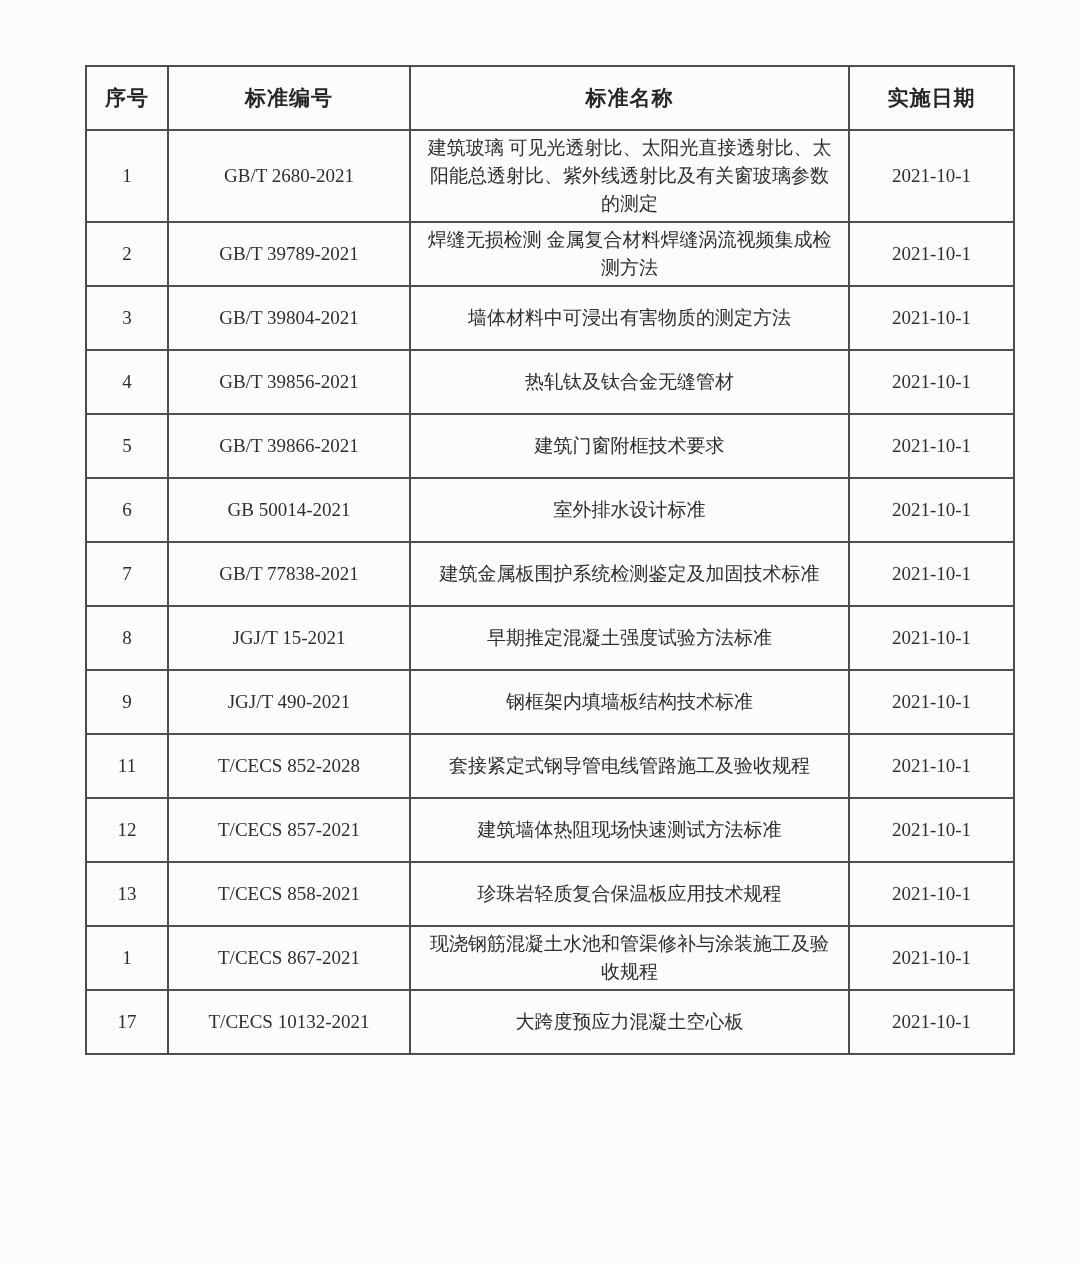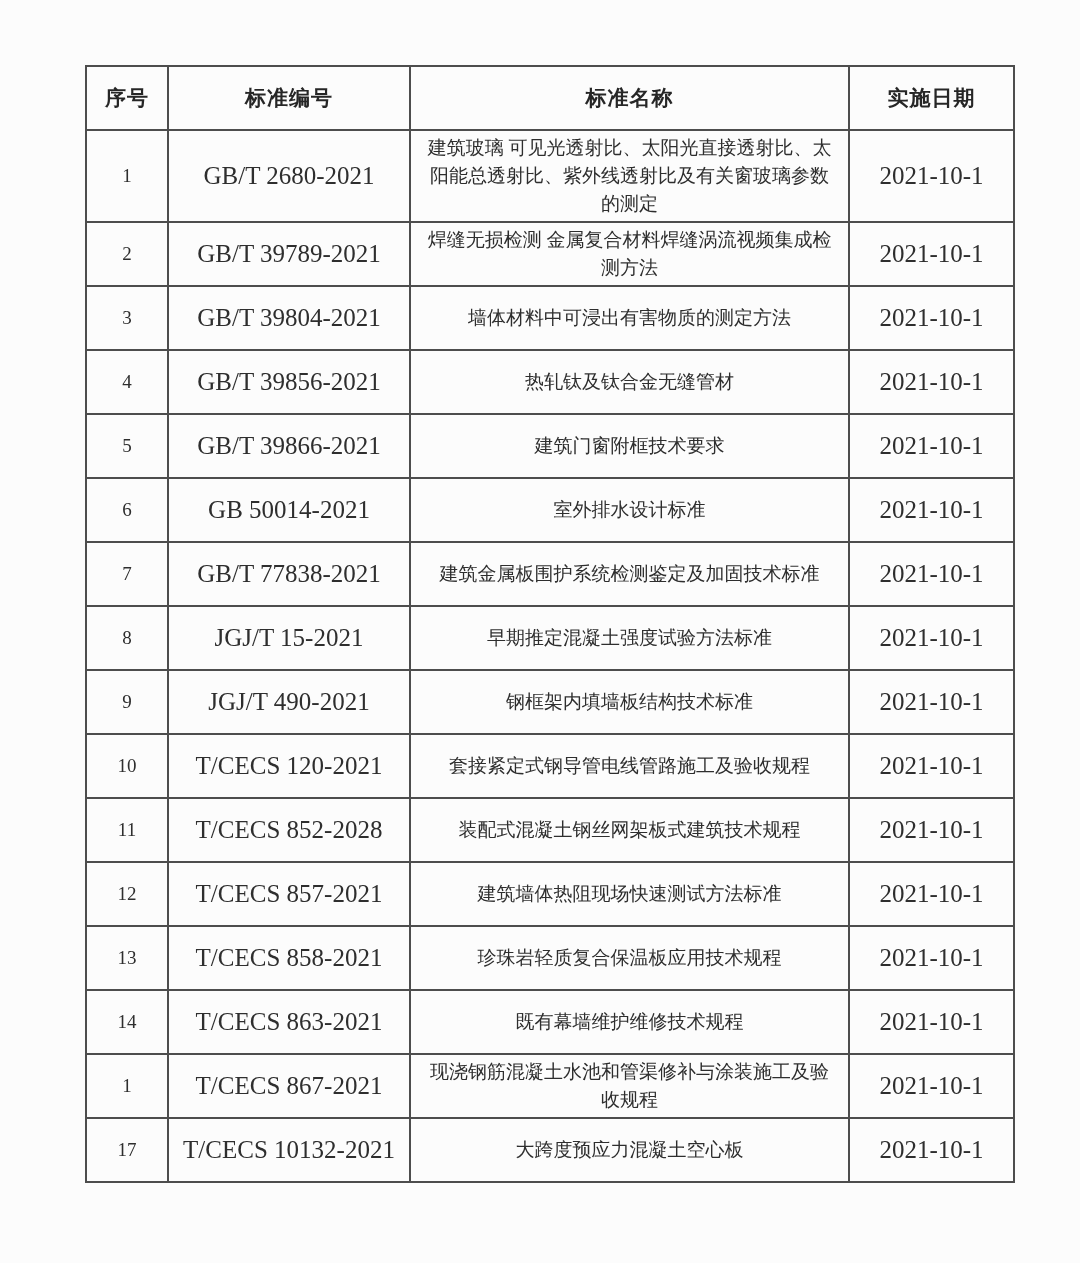--- a/index.html
+++ b/index.html
@@ -40,21 +40,21 @@
   }
   th {
     height: 56px;
     font-size: 21px;
     font-weight: bold;
     letter-spacing: 1px;
     color: #262626;
   }
   td { height: 56px; color: #2e2e2e; }
   td.col-code, td.col-date {
-    font-size: 25px;
+    font-size: 19px;
     white-space: nowrap;
   }
   td.col-name { padding: 3px 10px; }
 </style>
 </head>
 <body>
 
 <div class="page">
   <table class="standards-table">
     <colgroup>
@@ -128,54 +128,42 @@
     <td class="col-date">2021-10-1</td>
   </tr>
 
   <tr>
     <td class="col-no">9</td>
     <td class="col-code">JGJ/T 490-2021</td>
     <td class="col-name">钢框架内填墙板结构技术标准</td>
     <td class="col-date">2021-10-1</td>
   </tr>
 
-  <tr>
-    <td class="col-no">10</td>
-    <td class="col-code">T/CECS 120-2021</td>
-    <td class="col-name">套接紧定式钢导管电线管路施工及验收规程</td>
-    <td class="col-date">2021-10-1</td>
-  </tr>
 
   <tr>
     <td class="col-no">11</td>
     <td class="col-code">T/CECS 852-2028</td>
-    <td class="col-name">装配式混凝土钢丝网架板式建筑技术规程</td>
+    <td class="col-name">套接紧定式钢导管电线管路施工及验收规程</td>
     <td class="col-date">2021-10-1</td>
   </tr>
 
   <tr>
     <td class="col-no">12</td>
     <td class="col-code">T/CECS 857-2021</td>
     <td class="col-name">建筑墙体热阻现场快速测试方法标准</td>
     <td class="col-date">2021-10-1</td>
   </tr>
 
   <tr>
     <td class="col-no">13</td>
     <td class="col-code">T/CECS 858-2021</td>
     <td class="col-name">珍珠岩轻质复合保温板应用技术规程</td>
     <td class="col-date">2021-10-1</td>
   </tr>
 
-  <tr>
-    <td class="col-no">14</td>
-    <td class="col-code">T/CECS 863-2021</td>
-    <td class="col-name">既有幕墙维护维修技术规程</td>
-    <td class="col-date">2021-10-1</td>
-  </tr>
 
 
   <tr>
     <td class="col-no">1</td>
     <td class="col-code">T/CECS 867-2021</td>
     <td class="col-name">现浇钢筋混凝土水池和管渠修补与涂装施工及验收规程</td>
     <td class="col-date">2021-10-1</td>
   </tr>
 
   <tr>

